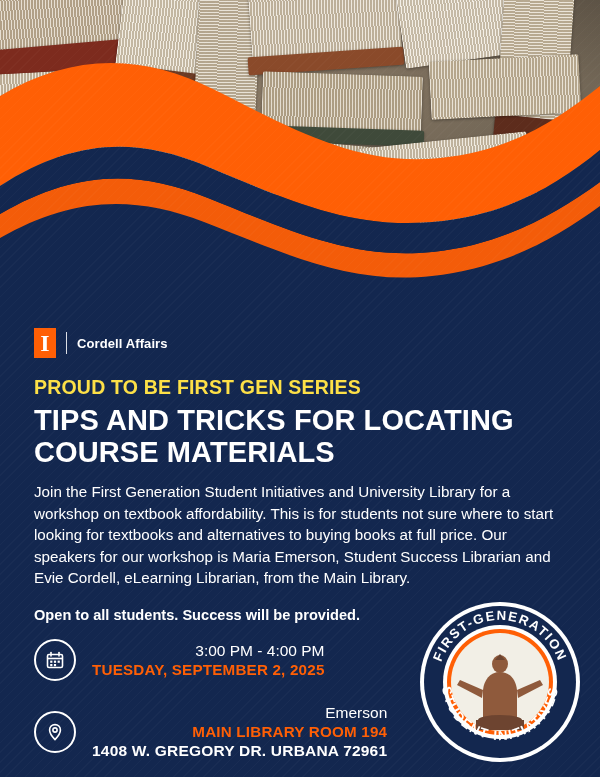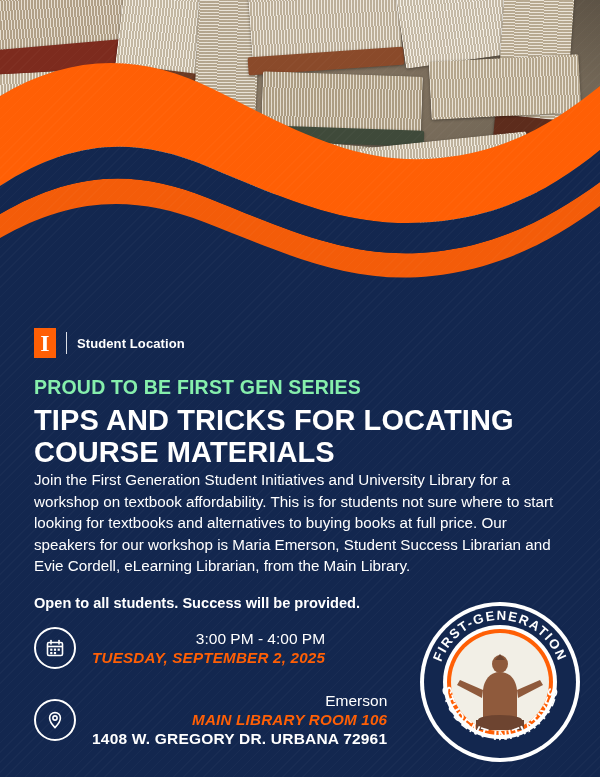--- a/index.html
+++ b/index.html
@@ -125,34 +125,34 @@
     background: #ffffff;
     opacity: .85;
   }
   .brandtext {
     color: #ffffff;
     font-size: 13px;
     font-weight: bold;
     letter-spacing: .1px;
   }
   .eyebrow {
-    color: #86efac;
+    color: #fde047;
     font-size: 19.5px;
     font-weight: bold;
     letter-spacing: .2px;
     margin: 0 0 5px 0;
     text-transform: uppercase;
   }
   .title {
     color: #ffffff;
     font-size: 29px;
     font-weight: bold;
     line-height: 1.12;
     letter-spacing: .1px;
-    margin: 0 0 0 0;
+    margin: 0 0 12px 0;
     text-transform: uppercase;
   }
   .body-copy {
     color: #ffffff;
     font-size: 15.2px;
     line-height: 1.42;
     margin: 0 0 18px 0;
     max-width: 520px;
   }
   .note {
@@ -190,21 +190,20 @@
     color: #ffffff;
     font-size: 15.5px;
     line-height: 1.25;
   }
   .line-orange {
     color: #ff5f05;
     font-size: 15.2px;
     font-weight: bold;
     line-height: 1.25;
     letter-spacing: .2px;
-    font-style: italic;
   }
   .line-white-bold {
     color: #ffffff;
     font-size: 15.5px;
     font-weight: bold;
     line-height: 1.25;
     letter-spacing: .2px;
   }
   
   .seal {
@@ -270,21 +269,21 @@
     </svg>
   </div>
 
   <div class="content">
 
     <div class="brandrow">
       <span class="ilogo">
         <span class="i-glyph">I</span>
       </span>
       <span class="vbar"></span>
-      <span class="brandtext">Student Location</span>
+      <span class="brandtext">Cordell Affairs</span>
     </div>
 
     <p class="eyebrow">PROUD TO BE FIRST GEN SERIES</p>
     <h1 class="title">TIPS AND TRICKS FOR LOCATING COURSE MATERIALS</h1>
     <p class="body-copy">Join the First Generation Student Initiatives and University Library for a workshop on textbook affordability. This is for students not sure where to start looking for textbooks and alternatives to buying books at full price. Our speakers for our workshop is Maria Emerson, Student Success Librarian and  Evie Cordell, eLearning Librarian, from the Main Library.</p>
     <p class="note">Open to all students. Success will be provided.</p>
 
     <div class="infoblock">
 
       <div class="inforow">
@@ -309,21 +308,21 @@
 
       <div class="inforow">
         <span class="iconcircle">
           <svg width="20" height="20" viewBox="0 0 20 20" aria-hidden="true">
             <path d="M10 2.6 C6.9 2.6 4.6 5 4.6 8 C4.6 12.1 10 17.6 10 17.6 C10 17.6 15.4 12.1 15.4 8 C15.4 5 13.1 2.6 10 2.6 Z" fill="none" stroke="#ffffff" stroke-width="1.6" stroke-linejoin="round"></path>
             <circle cx="10" cy="8" r="2.1" fill="none" stroke="#ffffff" stroke-width="1.6"></circle>
           </svg>
         </span>
         <span class="info-lines">
           <span class="line-white">Emerson</span>
-          <span class="line-orange">MAIN LIBRARY ROOM 106</span>
+          <span class="line-orange">MAIN LIBRARY ROOM 194</span>
           <span class="line-white-bold">1408 W. GREGORY DR. URBANA 72961</span>
         </span>
       </div>
 
     </div>
   </div>
 
   <div class="seal">
     <svg width="168" height="168" viewBox="0 0 168 168" aria-hidden="true">
       <defs>

